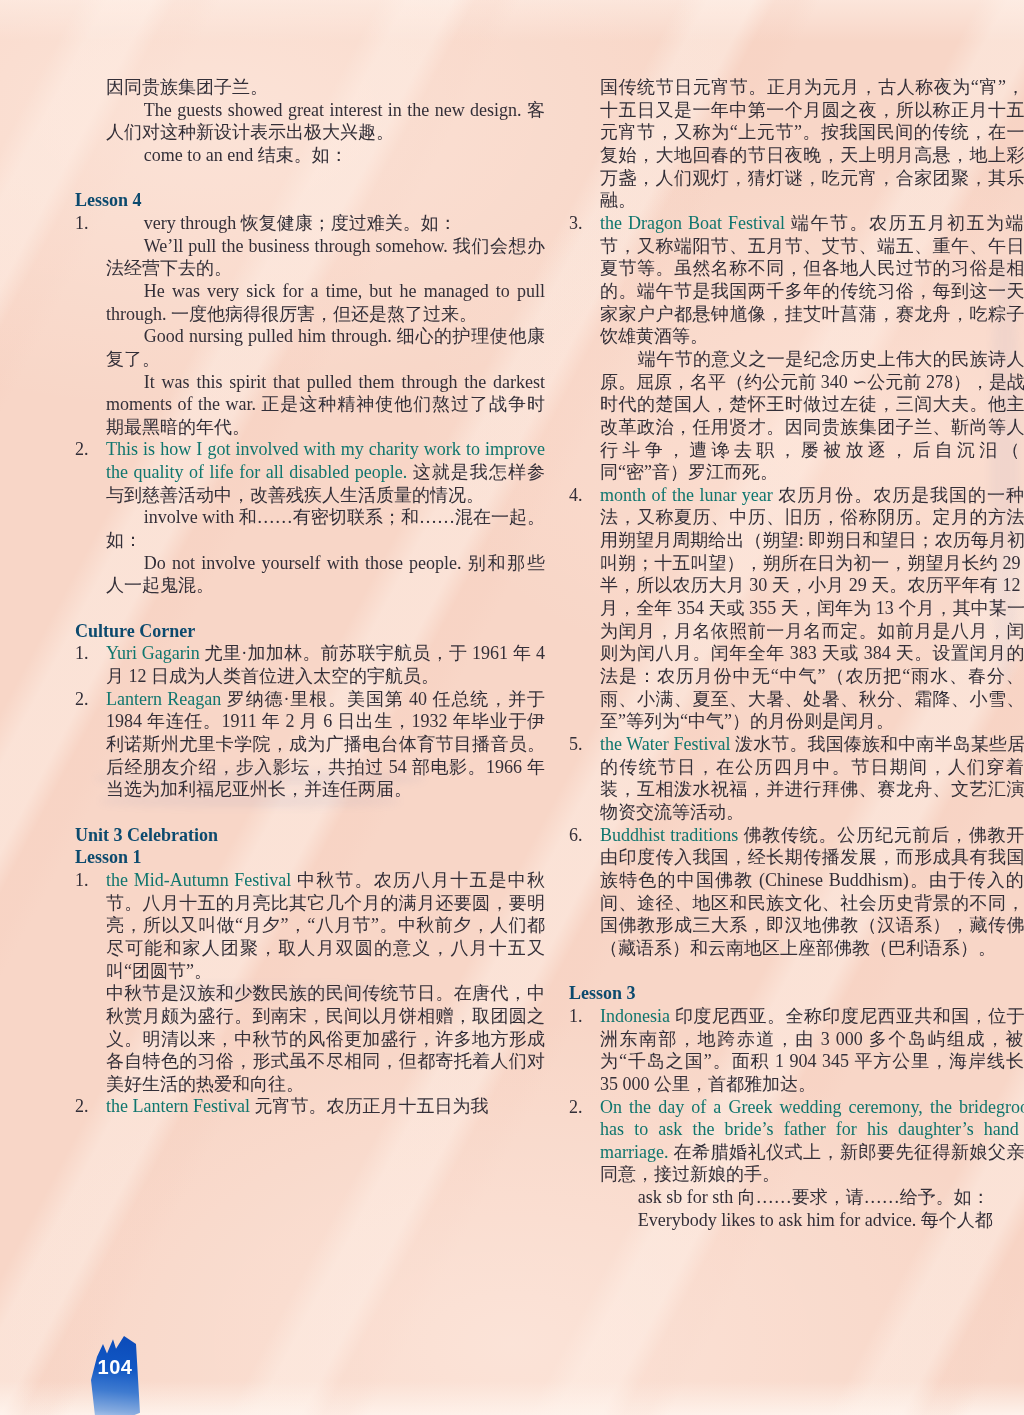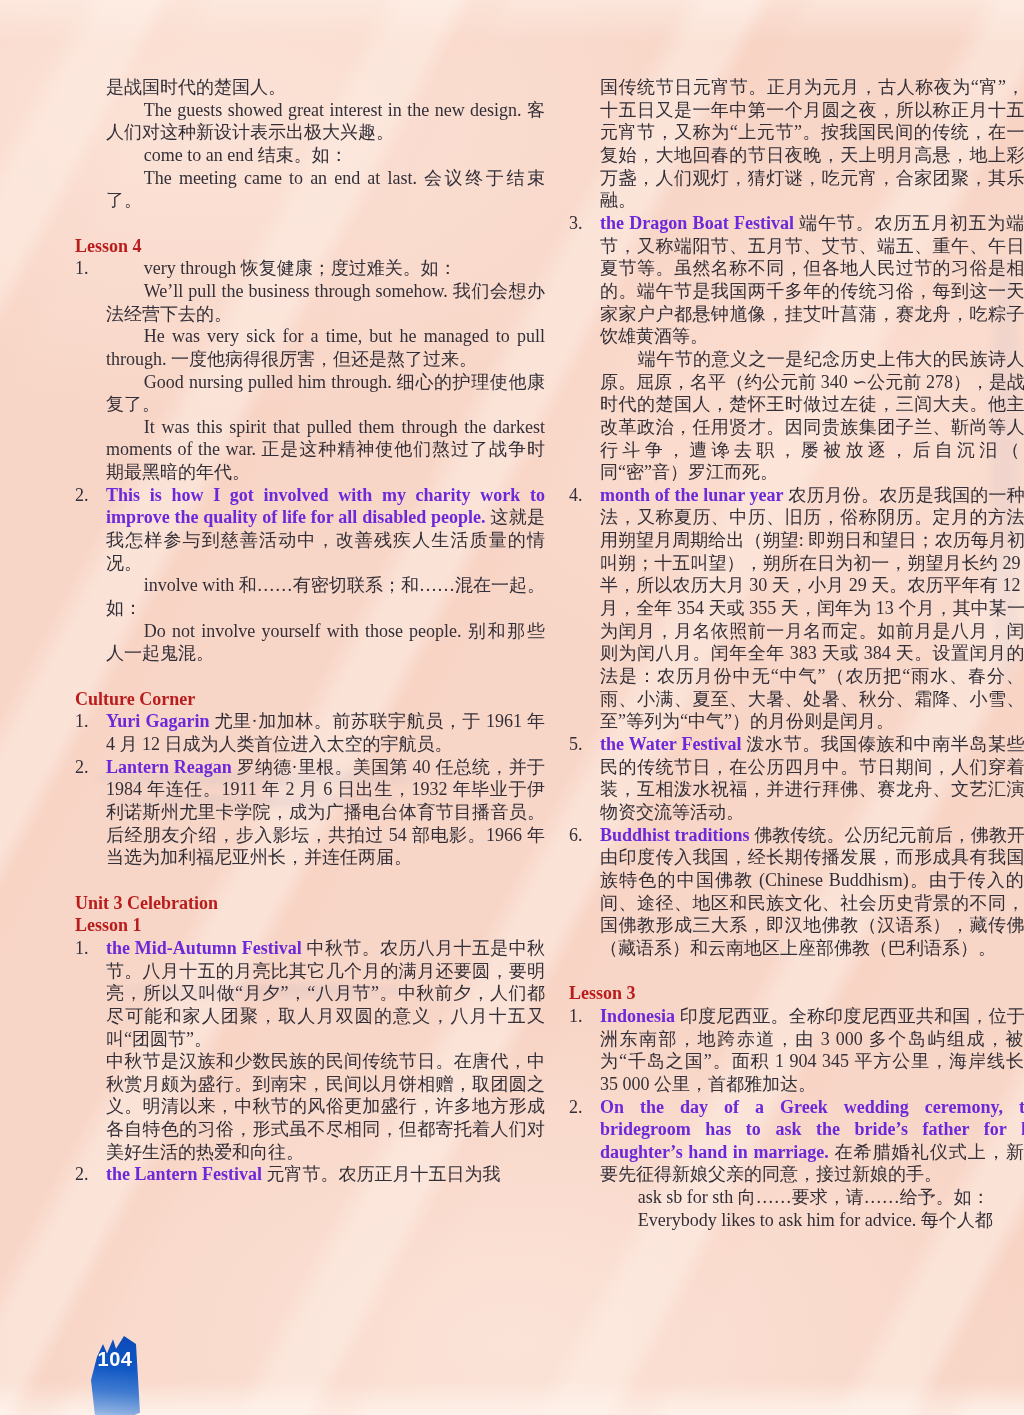--- a/index.html
+++ b/index.html
@@ -13,62 +13,61 @@
       repeating-linear-gradient(118deg, rgba(255,245,238,0) 0 70px, rgba(255,245,238,.40) 95px 135px, rgba(246,205,189,.22) 155px 175px, rgba(255,245,238,0) 195px 265px),
       linear-gradient(180deg, rgba(255,242,235,.55) 0, rgba(255,242,235,0) 42px),
       linear-gradient(0deg, rgba(255,247,241,.85) 0, rgba(255,247,241,0) 34px);
     font-family:"Liberation Serif","DejaVu Serif",serif;
     color:#332f38;
   }
   .page{position:absolute;inset:0;}
   .col{position:absolute;top:76px;font-size:18px;line-height:22.65px;}
   .col-left{left:75px;width:470px;}
   .col-right{left:569px;width:474px;}
-  .heading{font-weight:bold;color:#b91c1c;}
+  .heading{font-weight:bold;color:#0c4a6e;}
   .gap{margin-top:22.65px;}
   .item{position:relative;padding-left:31px;}
   .num{position:absolute;left:0;top:0;}
   .body p{margin:0;text-align:justify;}
   .sub.indent{text-indent:2.1em;}
-  .b{font-weight:bold;color:#6d28d9;}
+  .b{font-weight:normal;color:#0f766e;}
   
   .ghost{position:absolute;filter:blur(4px);opacity:.09;background:#6d7ab0;border-radius:45%;pointer-events:none;}
   .g1{left:95px;top:772px;width:330px;height:13px;}
   .g2{left:100px;top:795px;width:300px;height:12px;}
   .g3{left:118px;top:985px;width:290px;height:12px;}
   .g4{left:990px;top:260px;width:30px;height:420px;opacity:.06;}
   
   .badge{
     position:absolute;left:90px;top:1336px;width:50px;height:80px;
     background:linear-gradient(185deg,#0b4ab8 0%,#1157c4 40%,#3f7bd0 68%,#86abdf 92%,#a9c4ea 100%);
     clip-path:polygon(14% 26%,26% 10%,34% 22%,46% 4%,52% 16%,68% 0%,92% 10%,100% 96%,84% 100%,10% 100%,2% 55%);
     text-align:center;
   }
   .badge-num{
-    display:inline-block;margin-top:12px;
+    display:inline-block;margin-top:20px;
     font-family:"Liberation Sans","DejaVu Sans",sans-serif;
     font-weight:bold;font-size:20px;color:#ffffff;letter-spacing:.5px;
   }
 </style>
 </head>
 <body>
 
 <div class="page">
   <div class="ghost g1"></div>
   <div class="ghost g2"></div>
   <div class="ghost g3"></div>
   <div class="ghost g4"></div>
 
   <div class="col col-left">
       <div class="item">
         <div class="body">
-          <p class="lead"><span>是战国时代的楚国人。</span></p>
+          <p class="lead"><span>因同贵族集团子兰。</span></p>
           <p class="sub indent"><span>The guests showed great interest in the new design. 客人们对这种新设计表示出极大兴趣。</span></p>
           <p class="sub indent"><span>come to an end 结束。如：</span></p>
-          <p class="sub indent"><span>The meeting came to an end at last. 会议终于结束了。</span></p>
         </div>
       </div>
       <div class="gap heading">Lesson 4</div>
       <div class="item">
         <span class="num">1.</span>
         <div class="body">
           <p class="sub indent"><span>very through 恢复健康；度过难关。如：</span></p>
           <p class="sub indent"><span>We’ll pull the business through somehow. 我们会想办法经营下去的。</span></p>
           <p class="sub indent"><span>He was very sick for a time, but he managed to pull through. 一度他病得很厉害，但还是熬了过来。</span></p>
           <p class="sub indent"><span>Good nursing pulled him through. 细心的护理使他康复了。</span></p>

